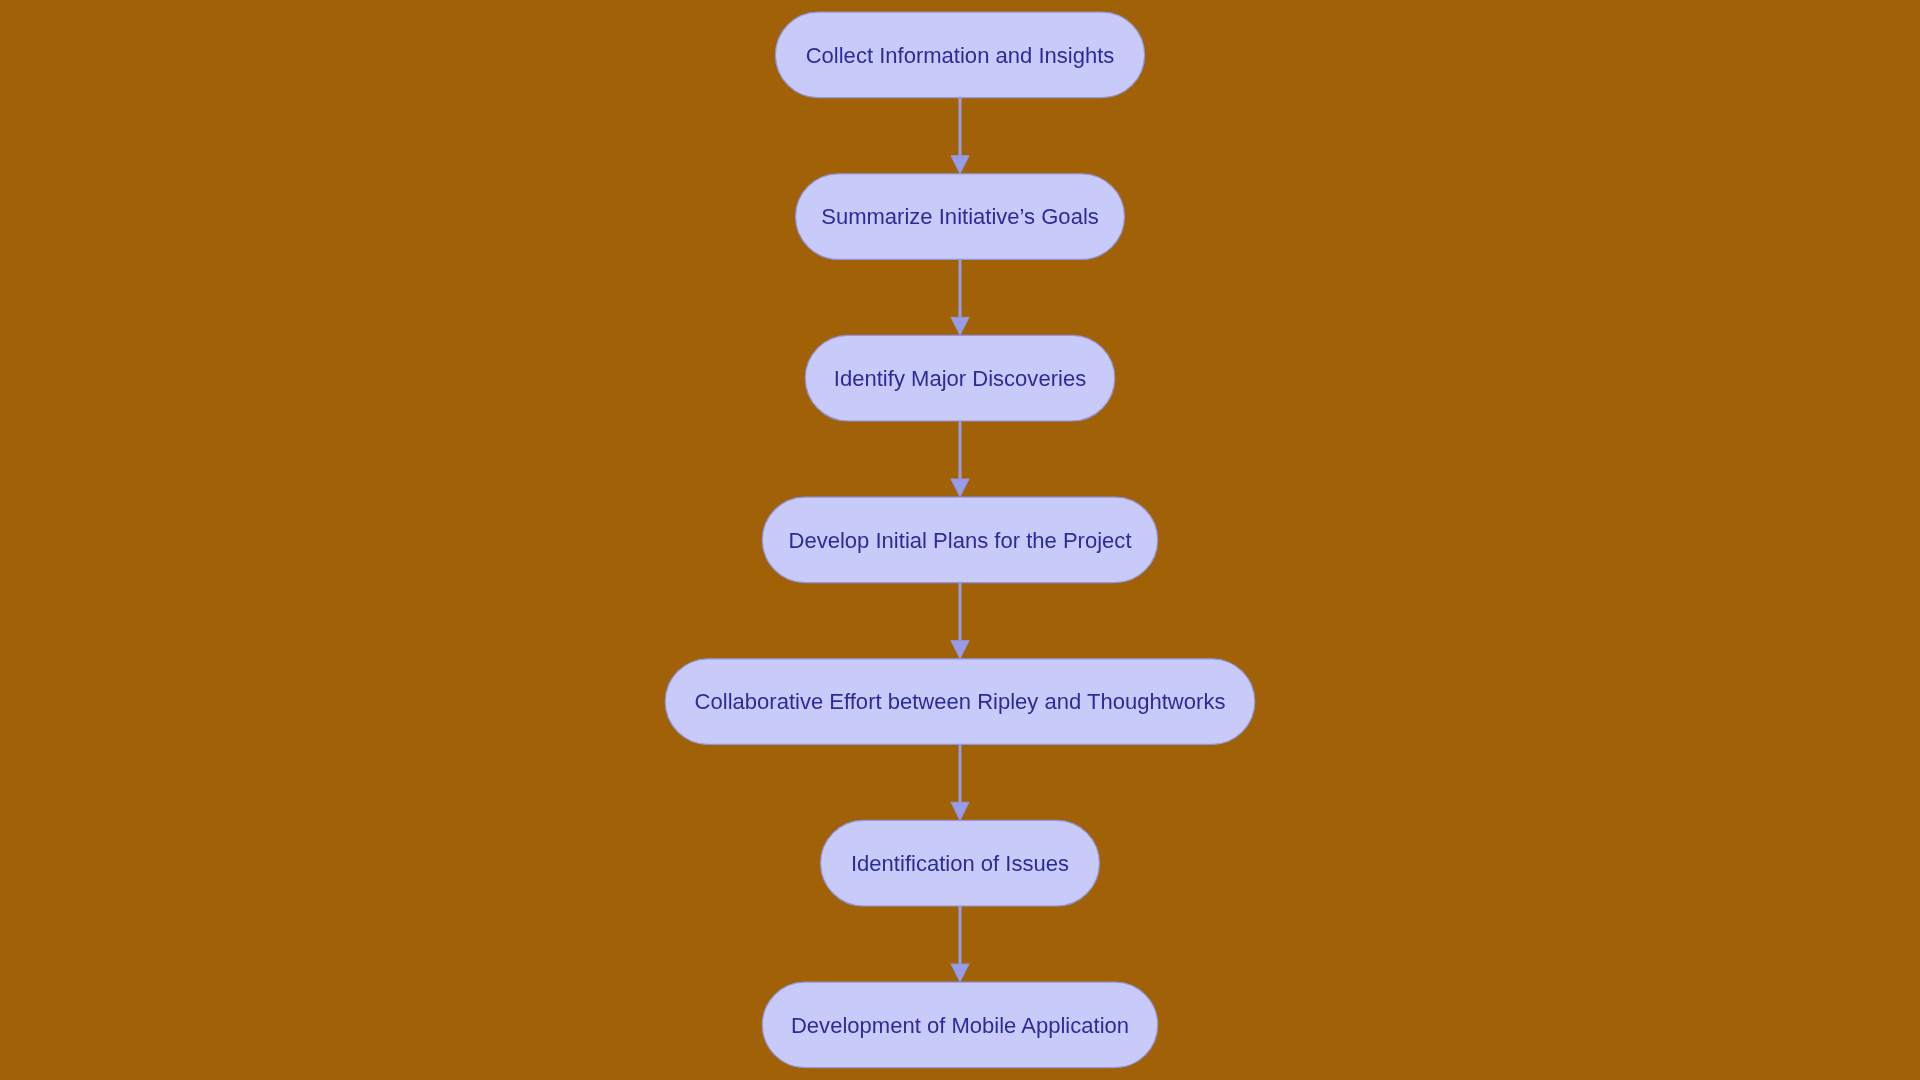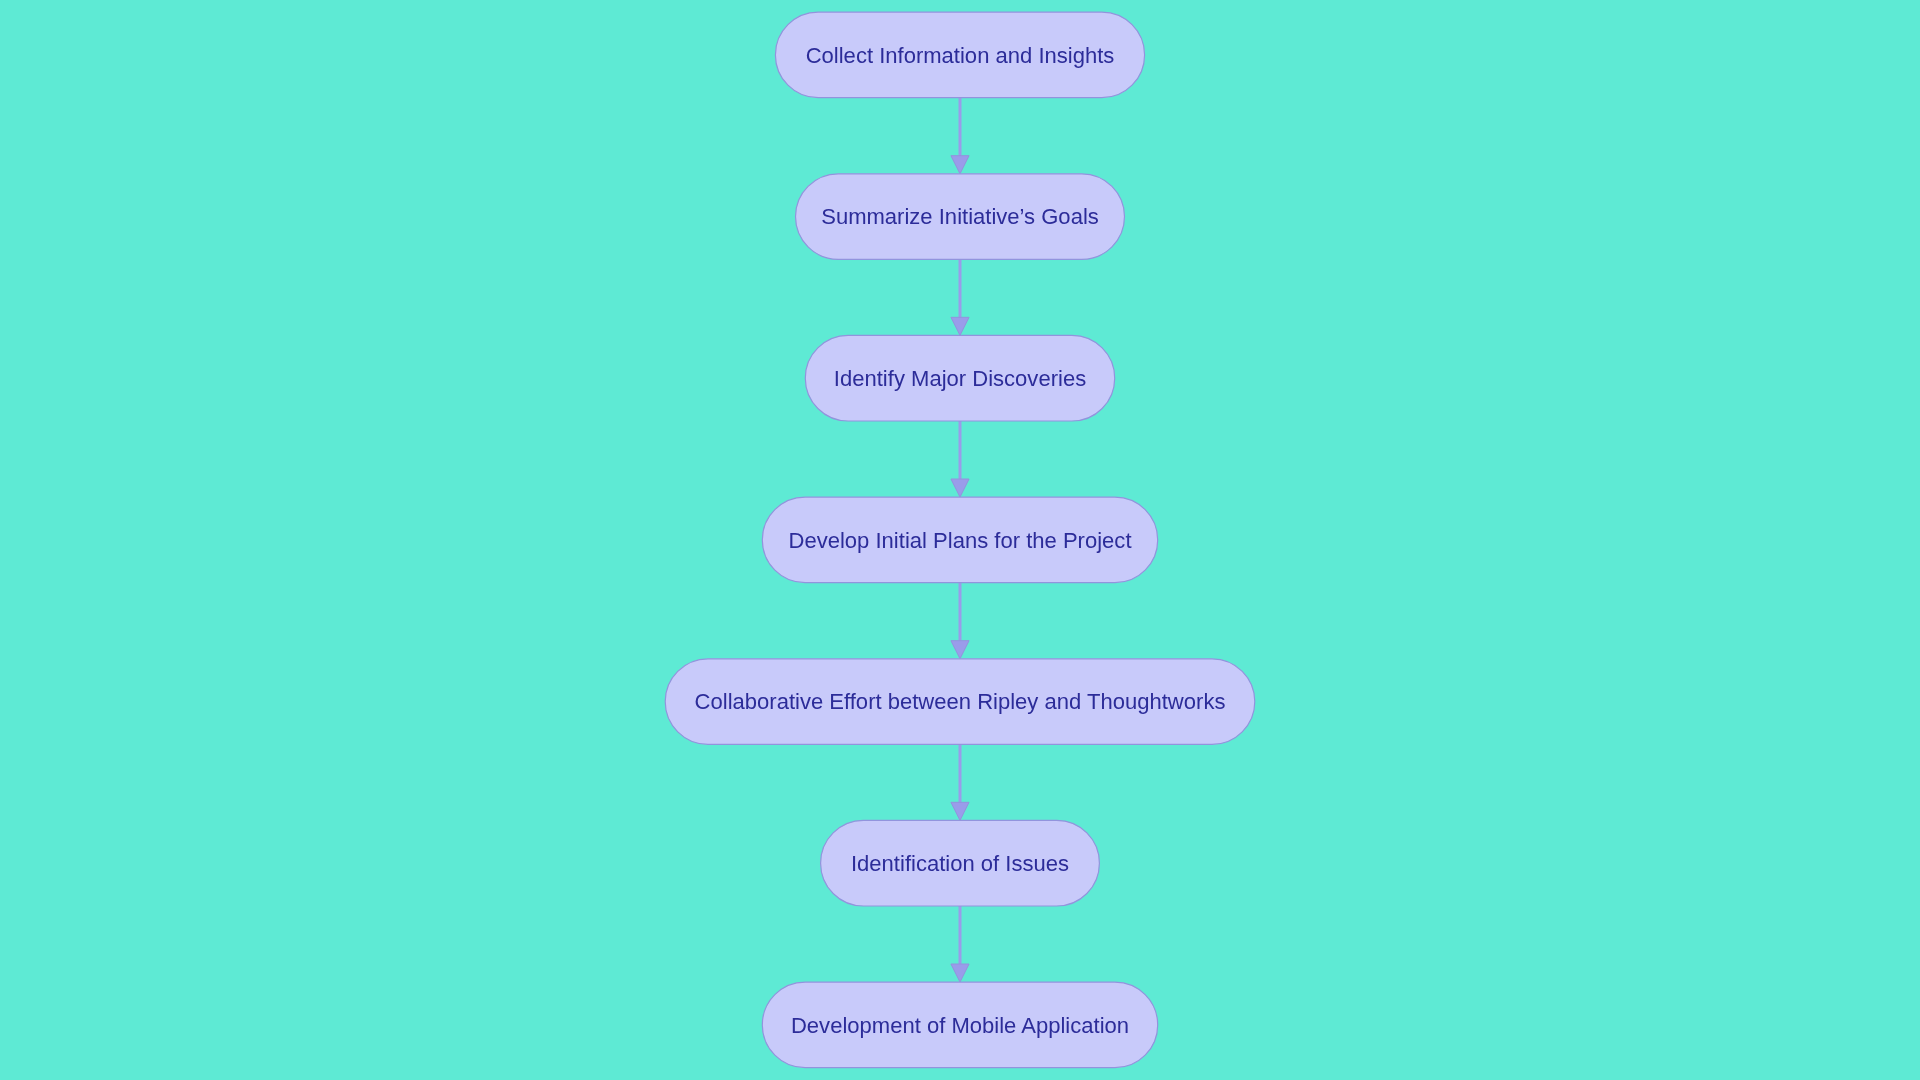--- a/index.html
+++ b/index.html
@@ -52,21 +52,21 @@
   }
   
   #labels-group {
     will-change: transform;
     filter: opacity(100%);
   }
 </style>
 </head>
 <body style="background: rgb(255, 255, 255);">
 
-<div id="flow-root" style="background: #5eead4;">
+<div id="flow-root" style="background: #a16207;">
   <svg id="flow-svg" width="1920" height="1080" viewBox="0 0 1920 1080">
 
     <g id="edges-group">
       <g>
         <path class="edge-line" d="M 960.0 97.7 L 960.0 158.7" style="stroke: rgb(154, 156, 234);"></path>
         <path class="edge-arrowhead" d="M 950.95 155.70 L 969.05 155.70 L 960.00 173.80 Z" style="fill: rgb(154, 156, 234); stroke: rgb(146, 148, 221);"></path>
       </g>
       <g>
         <path class="edge-line" d="M 960.0 259.4 L 960.0 320.3" style="stroke: rgb(154, 156, 234);"></path>
         <path class="edge-arrowhead" d="M 950.95 317.30 L 969.05 317.30 L 960.00 335.40 Z" style="fill: rgb(154, 156, 234); stroke: rgb(146, 148, 221);"></path>

